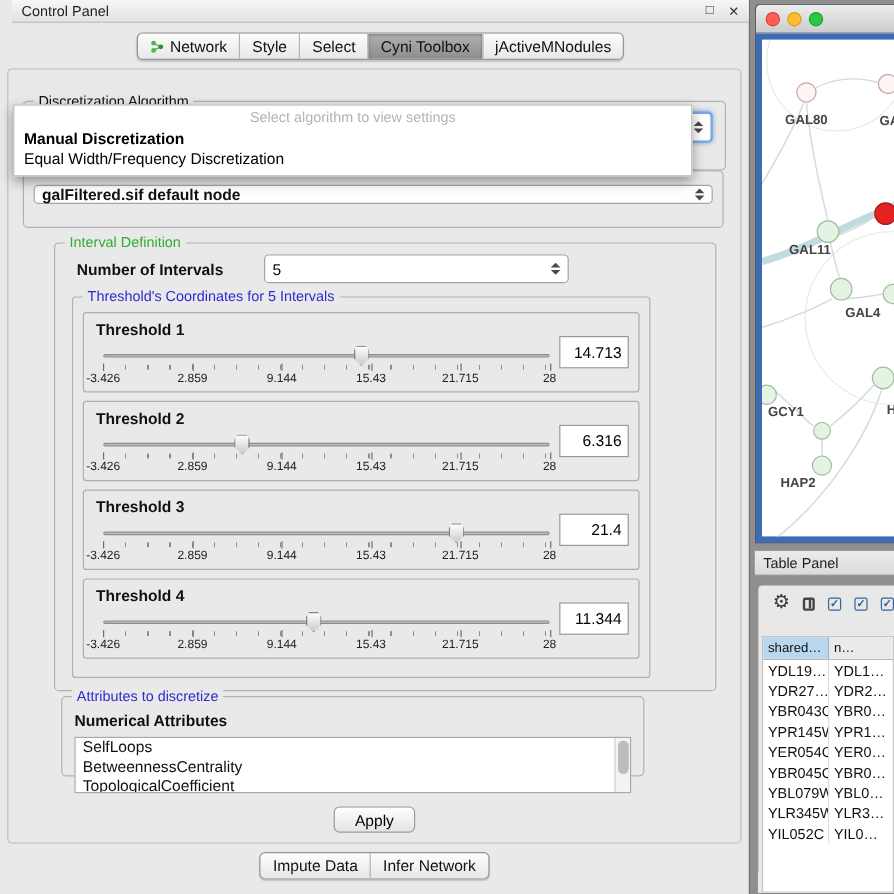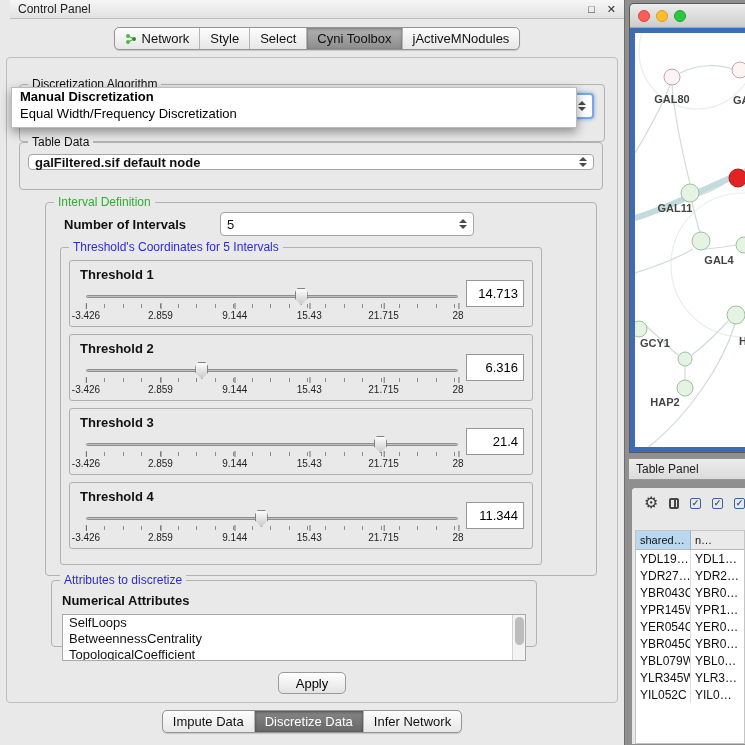--- a/index.html
+++ b/index.html
@@ -161,20 +161,21 @@
       <div class="combo focus" style="left:8px; right:10px; top:8px; height:26px;">
         <span class="val"></span>
         <span class="stepper">
             <span class="tri-up"></span>
             <span class="tri-down"></span>
           </span>
       </div>
     </div>
 
     <div id="algo-popup">
+      <div class="popup-hint">Select algorithm to view settings</div>
       <div class="popup-item bold">Manual Discretization</div>
       <div class="popup-item">Equal Width/Frequency Discretization</div>
     </div>
 
     <div class="group" style="left:12px; right:14px; top:84px; height:48px;">
       <span class="group-label">Table Data</span>
       <div class="combo" style="left:8px; right:8px; top:11px; height:16px;font-weight:bold;">
         <span class="val">galFiltered.sif default node</span>
         <span class="stepper">
             <span class="tri-up"></span>
@@ -278,23 +279,20 @@
     </div>
 
     <button class="apply-btn">Apply</button>
   </div>
 
   <div class="bottom-tabbar">
     <div class="seg-group">
       <div class="seg">
         <span>Impute Data</span>
       </div>
-      <div class="seg dark-selected">
-        <span>Discretize Data</span>
-      </div>
       <div class="seg">
         <span>Infer Network</span>
       </div>
     </div>
   </div>
 </div>
 
 <div id="net-win">
   <div class="net-titlebar">
     <span class="light red"></span>

